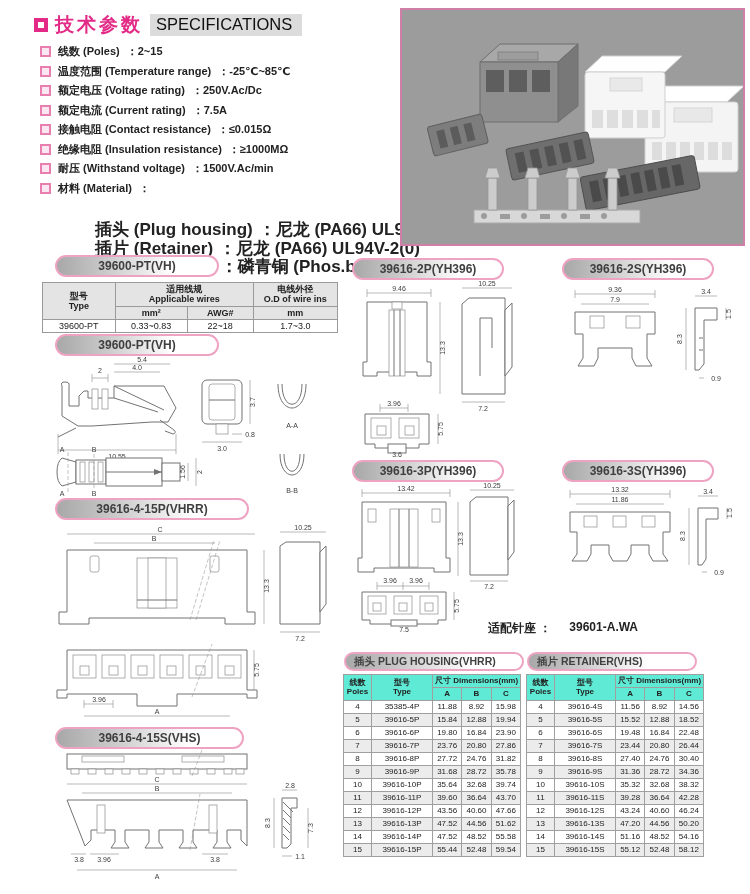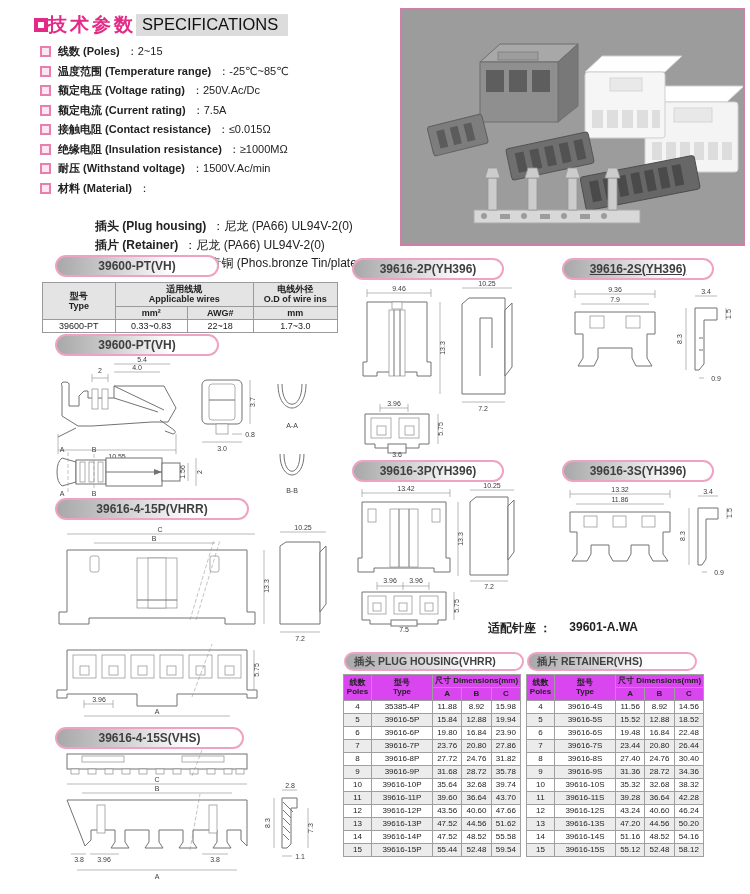--- a/index.html
+++ b/index.html
@@ -1,53 +1,53 @@
 <!DOCTYPE html>
 <html><head>
 <meta charset="utf-8">
 <style>
   html,body{margin:0;padding:0;}
   body{width:750px;height:894px;background:#ffffff;position:relative;
        font-family:"Liberation Sans","DejaVu Sans",sans-serif;color:#222;overflow:hidden;}
   .abs{position:absolute;}
 
   
-  .spec-header{left:34px;top:12px;display:flex;align-items:center;}
+  .spec-header{left:34px;top:12px;display:flex;align-items:center;gap:7px;}
   .hdr-icon{width:14px;height:14px;background:#e22a86;display:inline-block;position:relative;}
   .hdr-icon:after{content:"";position:absolute;left:4px;top:4px;width:6px;height:6px;background:#fff;}
   .hdr-zh{color:#e22a86;font-size:19px;font-weight:bold;letter-spacing:3px;}
   .hdr-en{font-size:16.5px;font-weight:normal;color:#111;background:#dcdcdc;padding:1px 10px 2px 6px;}
 
   
   .spec-list{left:40px;top:42px;width:360px;}
   .spec-line{display:flex;align-items:center;gap:7px;height:19.5px;font-size:11px;font-weight:bold;}
   .bullet{width:7px;height:7px;border:2px solid #e87fae;background:#fbe7f1;flex:0 0 auto;}
   .spec-label{white-space:nowrap;}
-  .spec-value{white-space:nowrap;font-weight:normal;}
+  .spec-value{white-space:nowrap;font-weight:bold;}
   .mat-list{left:95px;top:218px;}
-  .mat-line{display:flex;gap:6px;height:18.5px;font-size:12px;font-weight:bold;}
+  .mat-line{display:flex;gap:6px;height:18.5px;font-size:17px;font-weight:bold;}
 
   
   .photo{left:400px;top:8px;width:341px;height:234px;background:#9c9c9c;border:2px solid #cf7fa7;}
 
   
   .badge{height:18px;border:2px solid #efa3c3;border-radius:12px;
          background:linear-gradient(90deg,#a8a8a8 0%,#c9c9c9 30%,#ffffff 72%);
          display:flex;align-items:center;justify-content:center;
          font-weight:bold;color:#3f3f3f;font-size:12px;white-space:nowrap;padding:0 10px;}
   .badge.small{font-size:10.5px;height:15px;justify-content:flex-start;padding:0 8px;}
 
   
   table{border-collapse:collapse;background:#fff;}
   .vh-table{width:296px;font-size:9px;}
   .vh-table th,.vh-table td{border:1px solid #9a9a9a;text-align:center;padding:1px 2px;line-height:1.15;}
   .vh-table th{background:#e4e4e4;font-weight:bold;}
   .dim-table{width:178px;font-size:8px;table-layout:fixed;}
   .dim-table th,.dim-table td{border:1px solid #9f9f9f;text-align:center;padding:0;line-height:1.1;height:12px;}
-  .dim-table th{background:#d946ef;font-weight:bold;}
+  .dim-table th{background:#5eead4;font-weight:bold;}
   .dim-table tbody tr:nth-child(even){background:#ececec;}
   .c-poles{width:27px;}.c-type{width:60px;}.c-a{width:30px;}.c-b{width:30px;}.c-c{width:31px;}
 
   
   .adapter{left:488px;top:620px;font-size:12px;font-weight:bold;display:flex;gap:18px;}
 
   
   svg text{font-size:7px;fill:#3c3c3c;}
   .ln{fill:#ffffff;stroke:#737373;stroke-width:1;}
   .ln2{fill:none;stroke:#737373;stroke-width:1;}
@@ -444,21 +444,21 @@
   <rect class="in" x="21" y="138" width="20" height="20"></rect>
     <rect class="in" x="49" y="138" width="20" height="20"></rect>
   <rect class="in" x="27" y="146" width="9" height="9"></rect>
     <rect x="55" y="146" width="9" height="9" class="in"></rect>
   <rect class="ln" x="38" y="164" width="18" height="9"></rect>
   <line class="dim" x1="88" y1="134" x2="88" y2="164"></line>
   <text transform="rotate(-90 93 149)" x="93" y="149" text-anchor="middle">5.75</text>
   <text x="47" y="177" text-anchor="middle">3.6</text>
 </svg>
 
-<div class="abs badge" style="left:562px;top:258px;width:128px;text-decoration:underline;">
+<div class="abs badge" style="left:562px;top:258px;width:128px;">
   <span>39616-2S(YH396)</span>
 </div>
 <svg class="abs" style="left:560px;top:280px;" width="182" height="125" viewBox="0 0 182 125">
   <line class="dim" x1="15" y1="14" x2="95" y2="14"></line>
     <line class="dim" x1="15" y1="10" x2="15" y2="18"></line>
     <line class="dim" x1="95" y1="10" x2="95" y2="18"></line>
   <text x="55" y="12" text-anchor="middle">9.36</text>
   <line class="dim" x1="21" y1="24" x2="89" y2="24"></line>
   <text x="55" y="22" text-anchor="middle">7.9</text>
   <path class="ln" d="M15,32 h80 v22 h-8 v24 l5,8 h-16 l-4,-8 v-10 h-34 v10 l-4,8 h-16 l5,-8 v-24 h-8 z"></path>

